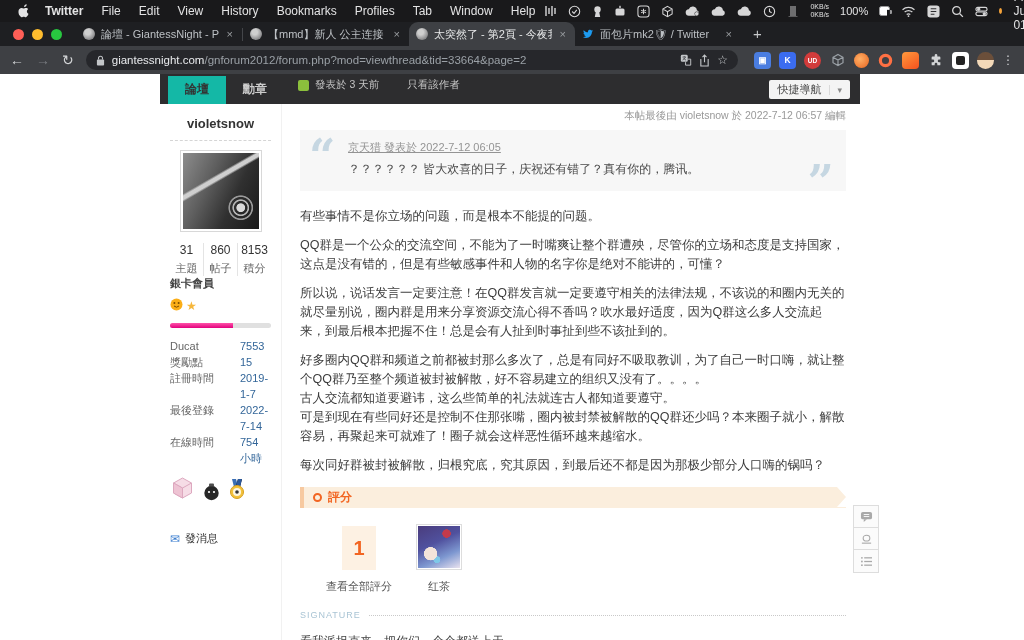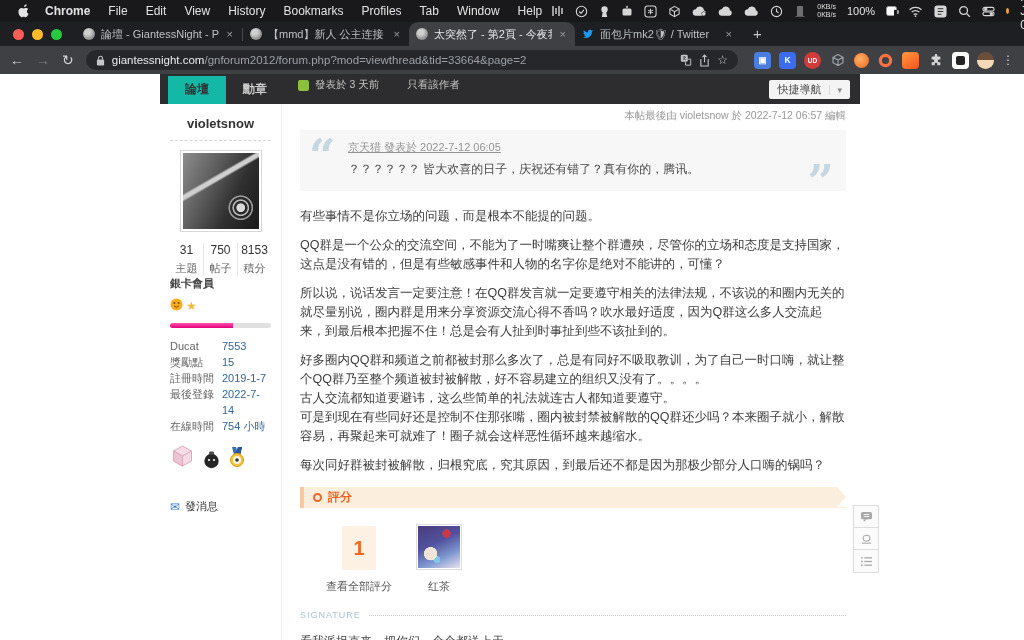--- a/index.html
+++ b/index.html
@@ -95,21 +95,21 @@
   .stat .l { font-size:11px; color:#666; margin-top:4px; }
   .rank { font-size:11px; font-weight:bold; color:#444; }
   .emojis { display:flex; gap:3px; margin-top:6px; align-items:center; }
   .star-award { color:#f6b73c; font-size:12px; line-height:1; }
   .pbar { height:5px; background:#e0e0e0; border-radius:3px; margin-top:8px; overflow:hidden; }
   .pbar .fill { width:62%; height:100%;
                 background:linear-gradient(#ff53a9,var(--progress-pink)); }
   .fields { margin-top:10px; }
   .frow { display:flex; font-size:11px; line-height:16px; }
   .frow .fl { width:52px; color:#666; flex:none; }
-  .frow .fv { color:var(--link-blue); }
+  .frow .fv { color:var(--link-blue);margin-left:18px; }
   .badges { display:flex; gap:7px; margin-top:10px; align-items:flex-end; }
   .msg { margin-top:26px; display:flex; gap:5px; align-items:center;
          font-size:11px; color:#333; }
   .msg-ic { color:#3d7fd0; font-size:12px; line-height:1; }
 
   
   .postcol { flex:1; padding:5px 14px 0 18px; min-width:0; }
   .edited { font-size:10.5px; color:#999; text-align:right; }
   .quote { margin-top:7px; background:#f7f7f7; padding:10px 48px 13px; position:relative; }
   .qmark { position:absolute; font-family:"DejaVu Serif","Liberation Serif",serif;
@@ -162,21 +162,21 @@
 </head>
 <body>
 
 <div class="menubar">
   <div class="mb-left">
     <span class="mb-ic" style="padding:0 6px;">
       <svg width="12" height="14" viewBox="0 0 13 15" fill="#e3e3e4">
           <path d="M11.1 5.2c-.1.1-1.5.9-1.5 2.6 0 2 1.8 2.7 1.8 2.8 0 0-.3 1-.9 1.9-.6.8-1.2 1.7-2.1 1.7-.9 0-1.2-.5-2.2-.5-1 0-1.4.5-2.3.5-.9 0-1.5-.8-2.1-1.7C1 11.4.5 9.8.5 8.2c0-2.6 1.7-4 3.4-4 .9 0 1.6.6 2.2.6.5 0 1.4-.6 2.4-.6.4 0 1.7 0 2.6 1zM8.7 2.3c.4-.5.7-1.2.7-1.9 0-.1 0-.2 0-.3-.7 0-1.5.5-2 1-.4.4-.8 1.1-.8 1.8 0 .1 0 .2 0 .2.1 0 .1 0 .2 0 .6 0 1.4-.4 1.9-.8z"></path>
         </svg>
     </span>
-    <span class="mb-item app">Chrome</span>
+    <span class="mb-item app">Twitter</span>
     <span class="mb-item">File</span>
     <span class="mb-item">Edit</span>
     <span class="mb-item">View</span>
     <span class="mb-item">History</span>
     <span class="mb-item">Bookmarks</span>
     <span class="mb-item">Profiles</span>
     <span class="mb-item">Tab</span>
     <span class="mb-item">Window</span>
     <span class="mb-item">Help</span>
   </div>
@@ -401,21 +401,21 @@
         <div class="avatar">
             <div class="avatar-img"></div>
           </div>
 
         <div class="stats">
           <div class="stat">
             <div class="v">31</div>
             <div class="l">主題</div>
           </div>
           <div class="stat">
-            <div class="v">750</div>
+            <div class="v">860</div>
             <div class="l">帖子</div>
           </div>
           <div class="stat">
             <div class="v">8153</div>
             <div class="l">積分</div>
           </div>
         </div>
 
         <div class="rank">銀卡會員</div>
 

